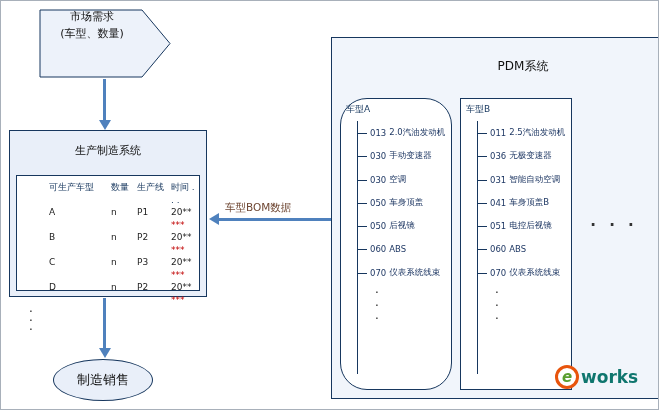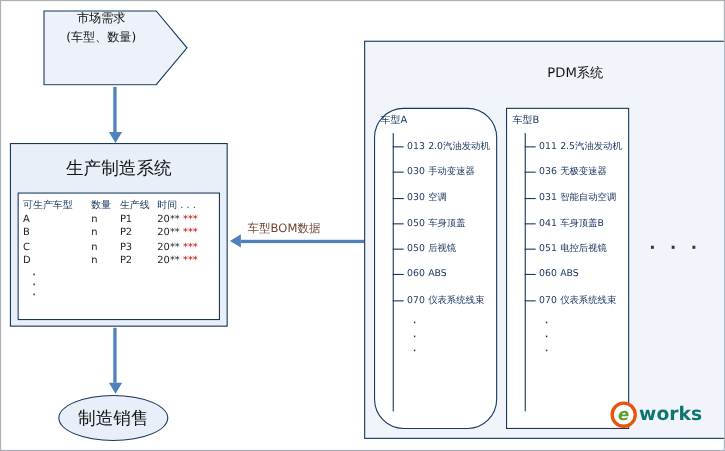--- a/index.html
+++ b/index.html
@@ -6,38 +6,38 @@
   body{background:#fff;}
   .canvas{position:relative;width:659px;height:410px;background:#ffffff;border:1px solid #a8b0ba;
           font-family:"DejaVu Sans","Liberation Sans",sans-serif;overflow:hidden;}
   .abs{position:absolute;}
   
   .flag{left:38px;top:8px;width:132px;height:69px;}
   .flag-text{position:absolute;left:0;top:0;width:106px;height:69px;display:flex;flex-direction:column;
              justify-content:flex-start;align-items:center;font-size:11px;color:#111;line-height:1.5;}
   
   .prod{left:8px;top:129px;width:198px;height:167px;background:#e9eff9;border:1px solid #17375e;}
-  .prod-title{margin-top:12px;text-align:center;font-size:16px;color:#111;}
+  .prod-title{margin-top:12px;text-align:center;font-size:11px;color:#111;}
   .ptable{position:absolute;left:6px;top:44px;width:184px;height:116px;background:#fff;border:1px solid #17375e;
           padding:5px 4px;font-size:9px;color:#222;}
-  .tr{display:grid;grid-template-columns:62px 26px 34px 1fr;line-height:12.5px;}
+  .tr{display:grid;grid-template-columns:62px 26px 34px 1fr;line-height:12.5px;margin-left:28px;}
   .th{color:#17375e;}
   .stars{color:#c00000;}
   .tdots{margin-left:8px;margin-top:2px;font-size:12px;line-height:9px;color:#222;}
   
   .vline{position:absolute;width:3px;background:#4f81bd;}
   .hline{position:absolute;height:3px;background:#4f81bd;}
   .ah-down{position:absolute;width:0;height:0;border-left:6px solid transparent;border-right:6px solid transparent;
            border-top:10px solid #4f81bd;}
   .ah-left{position:absolute;width:0;height:0;border-top:6px solid transparent;border-bottom:6px solid transparent;
            border-right:10px solid #4f81bd;}
   .bom-label{position:absolute;left:224px;top:200px;font-size:10.5px;color:#6e4632;}
   
   .ellipse{left:52px;top:358px;width:100px;height:42px;background:#e9eff9;border:1px solid #17375e;border-radius:50%;
-           display:flex;align-items:center;justify-content:center;font-size:16px;color:#111;}
+           display:flex;align-items:center;justify-content:center;font-size:13px;color:#111;}
   
   .pdm{left:330px;top:36px;width:384px;height:362px;background:#f1f5fb;border:1px solid #17375e;}
   .pdm-title{margin-top:20px;text-align:center;font-size:12px;color:#111;}
   .model{position:absolute;top:60px;width:112px;height:292px;background:#fff;border:1px solid #17375e;}
   .model-a{left:8px;border-radius:27px;}
   .model-b{left:128px;}
   .model-label{position:absolute;left:5px;top:4px;font-size:9px;color:#17375e;}
   .tree-line{position:absolute;left:16px;top:22px;width:1px;height:253px;background:#17375e;}
   .titem{position:absolute;left:16px;display:flex;align-items:center;gap:3px;font-size:8.5px;color:#1f3864;
          white-space:nowrap;}

